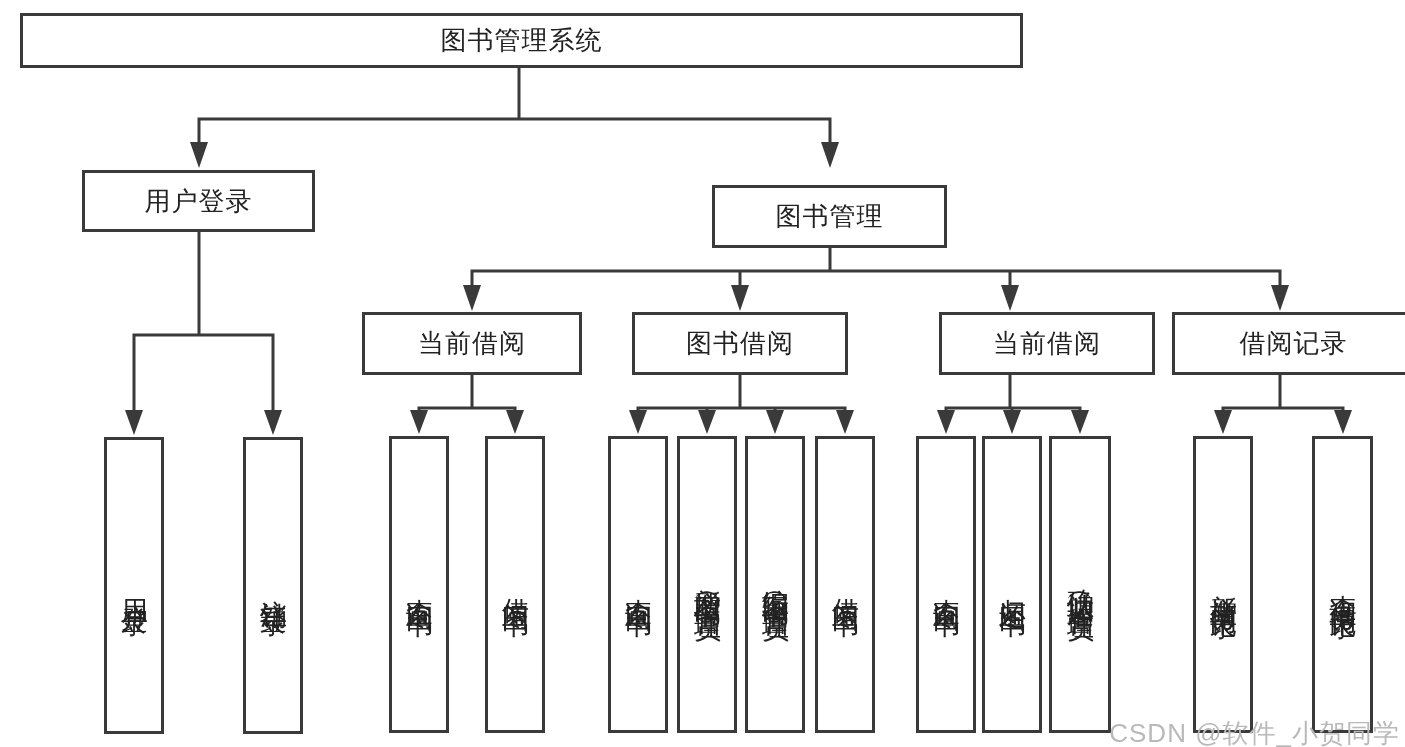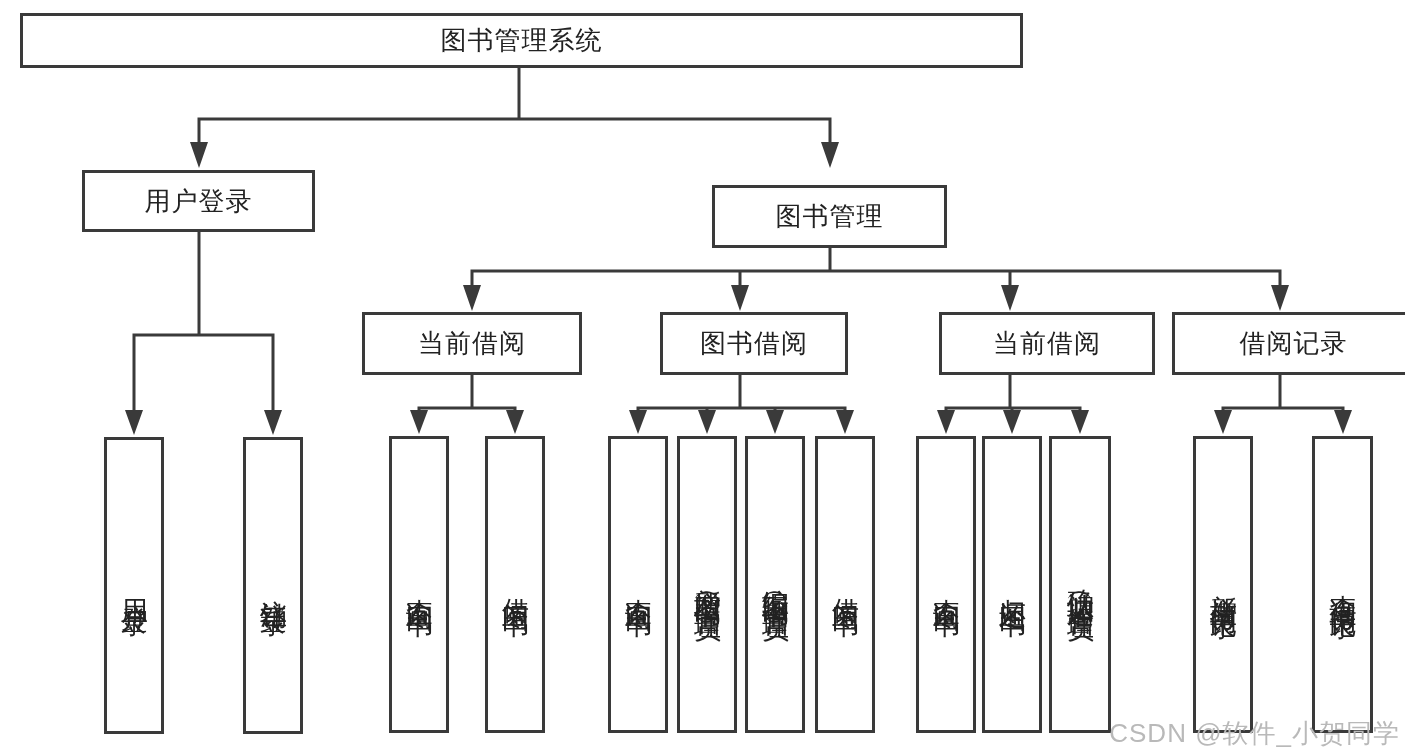--- a/index.html
+++ b/index.html
@@ -135,21 +135,21 @@
       M1334 410 L1352 410 L1343 434 Z
     "></path>
   </svg>
 
   <div class="node" style="left:20px;top:13px;width:1003px;height:55px;">图书管理系统</div>
 
   <div class="node" style="left:82px;top:170px;width:233px;height:62px;">用户登录</div>
   <div class="node" style="left:712px;top:170px;width:235px;height:63px;margin-top:15px;">图书管理</div>
 
   <div class="node" style="left:362px;top:312px;width:220px;height:63px;">当前借阅</div>
-  <div class="node" style="left:632px;top:312px;width:188px;height:63px;margin-left:28px;">图书借阅</div>
+  <div class="node" style="left:632px;top:312px;width:216px;height:63px;">图书借阅</div>
   <div class="node" style="left:902px;top:312px;width:216px;height:63px;margin-left:37px;">当前借阅</div>
   <div class="node" style="left:1172px;top:312px;width:243px;height:63px;">借阅记录</div>
 
   <div class="leaf" style="left:104px;top:437px;">
     <span class="vtext">用户登录</span>
   </div>
   <div class="leaf" style="left:243px;top:437px;">
     <span class="vtext">注销登录</span>
   </div>
 

